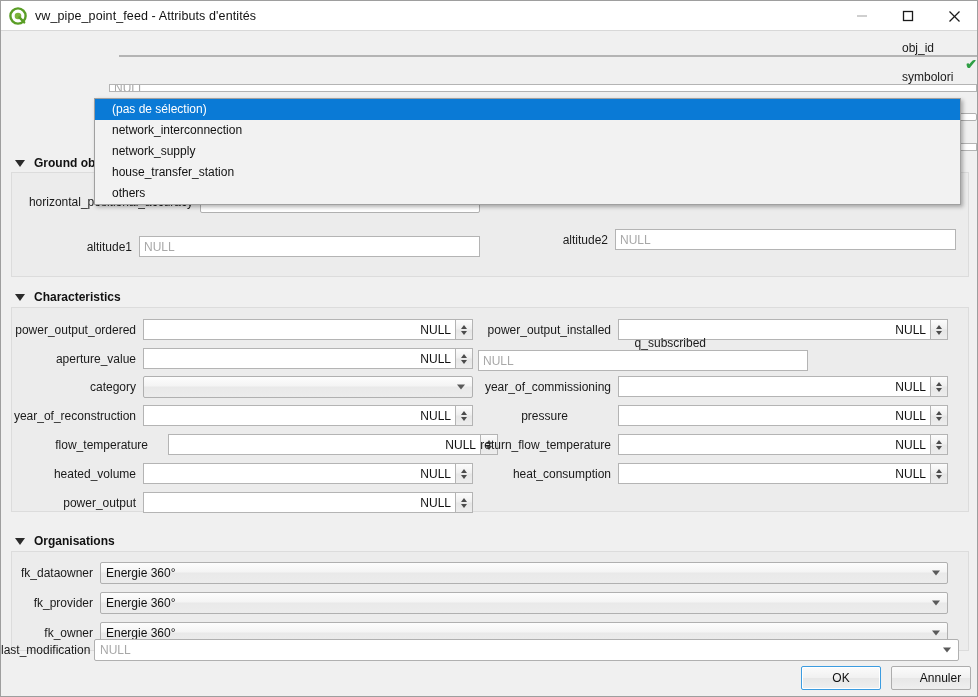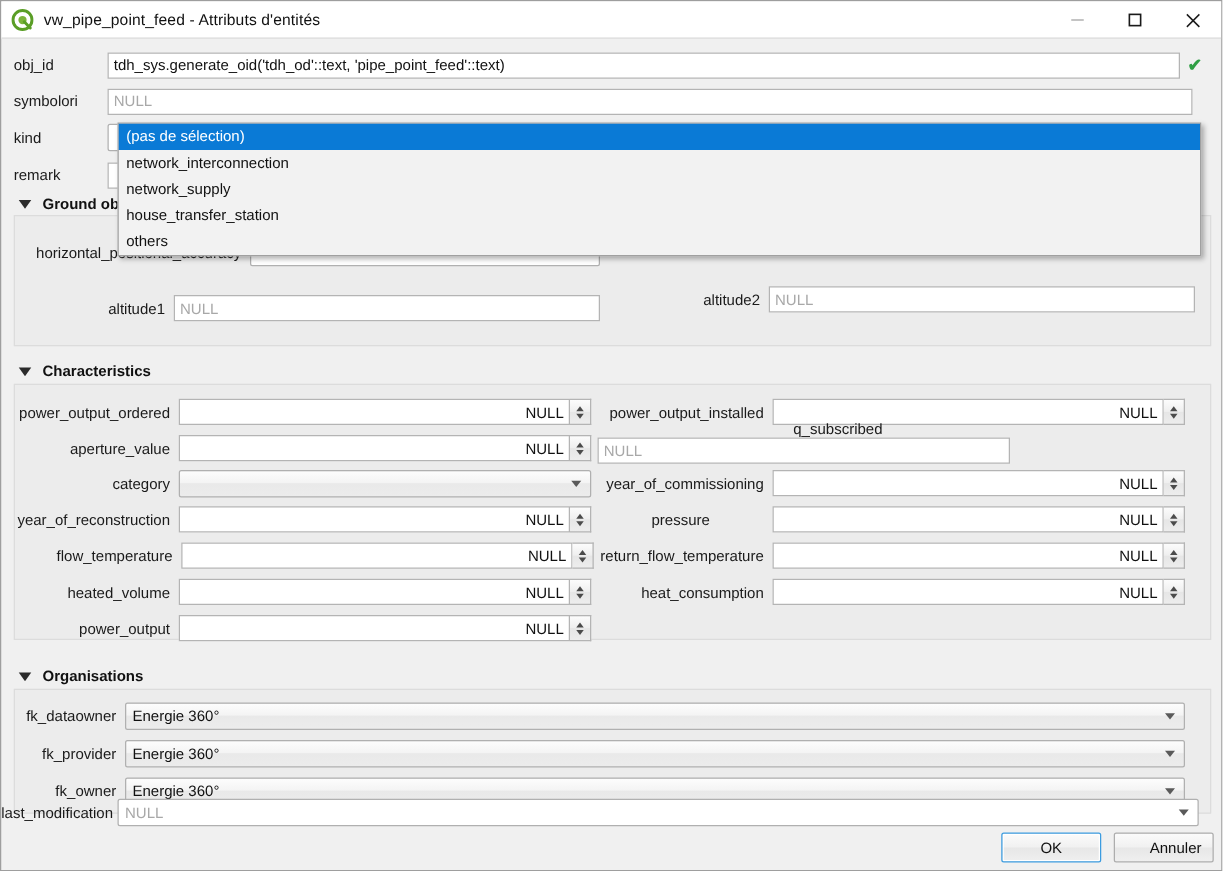--- a/index.html
+++ b/index.html
@@ -70,25 +70,26 @@
   }
   .lbl {
     font-size: 12px;
     color: #1a1a1a;
     white-space: nowrap;
   }
 
   
   .toprow {
     position: absolute;
-    left: 0;
+    left: 16px;
     right: 0;
     height: 22px;
     display: flex;
-    align-items: center;
+    align-items: flex-end;
+    flex-direction: column;
   }
   .toprow .lbl {
     width: 85px;
     padding-left: 10px;
     box-sizing: border-box;
   }
 
   
   .ti {
     height: 21px;
@@ -224,21 +225,21 @@
     position: absolute;
     background: #f2f2f2;
     border: 1px solid #a0a0a0;
     box-shadow: 2px 2px 4px rgba(0,0,0,0.30);
     z-index: 50;
     box-sizing: border-box;
   }
   .popup-item {
     height: 21px;
     line-height: 21px;
-    padding-left: 6px;
+    padding-left: 17px;
     font-size: 12px;
     color: #111;
     white-space: nowrap;
   }
   .popup-item.selected {
     background: #0a7ad6;
     color: #ffffff;
   }
 
   
@@ -383,21 +384,21 @@
         <span class="flbl" style="width:131px;">year_of_reconstruction</span>
         <span class="spinwrap" style="width:330px;">
           <span class="ti right">NULL</span>
           <span class="spinbtns">
               <span class="up"></span>
               <span class="down"></span>
             </span>
         </span>
       </div>
 
-      <div class="frow" style="top:126px; left:2px;">
+      <div class="frow" style="top:126px; left:12px;gap:13px;">
         <span class="flbl" style="width:131px;">flow_temperature</span>
         <span class="spinwrap" style="width:330px;">
           <span class="ti right">NULL</span>
           <span class="spinbtns">
               <span class="up"></span>
               <span class="down"></span>
             </span>
         </span>
       </div>
 

